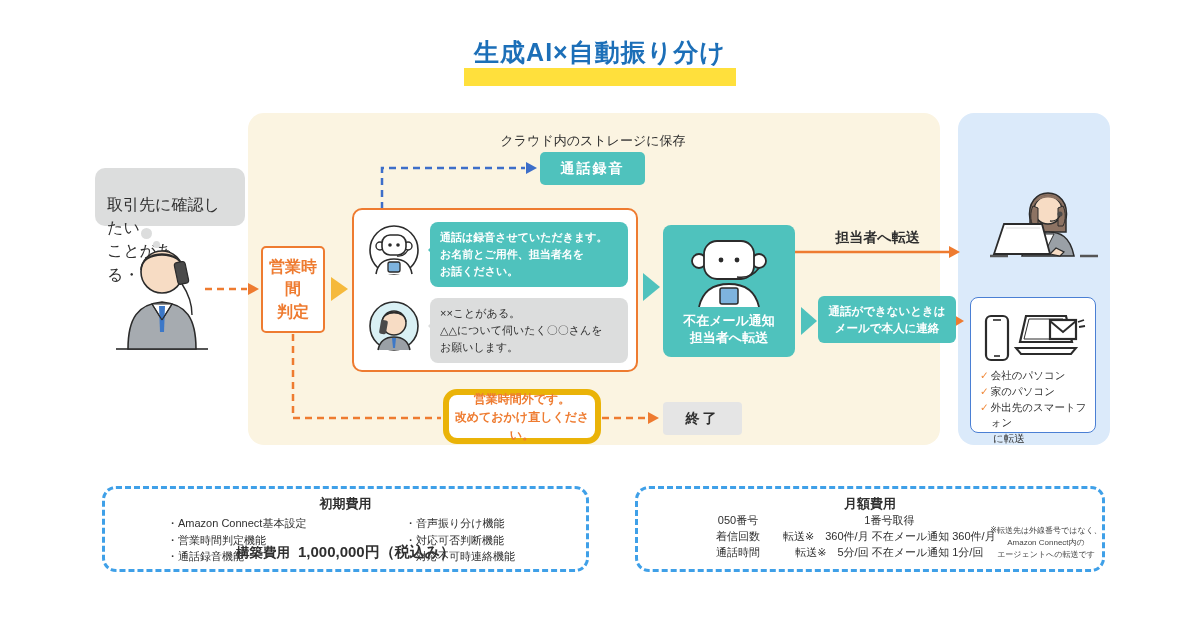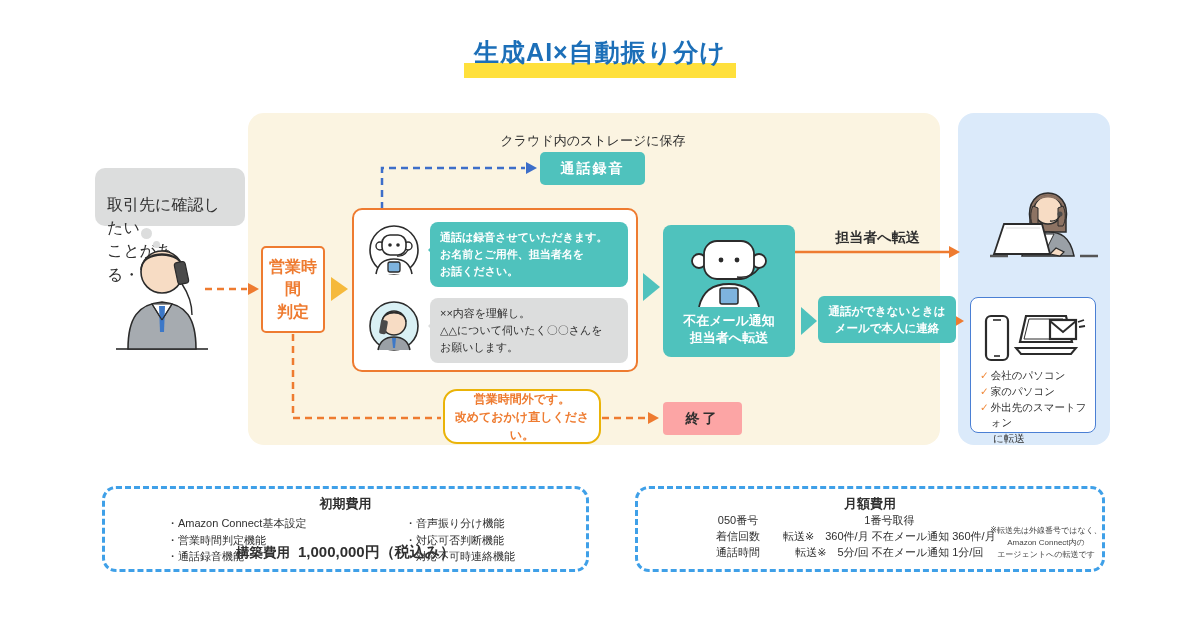--- a/index.html
+++ b/index.html
@@ -9,21 +9,21 @@
     background:#ffffff; color:#2f2f2f; position:relative; overflow:hidden;
   }
   .abs { position:absolute; }
   .preline { white-space:pre-line; }
   .center { display:flex; align-items:center; justify-content:center; text-align:center; }
 
   
   .page-title { top:36px; left:0; right:0; text-align:center; }
   .page-title span {
     display:inline-block; font-size:25px; font-weight:bold; color:#1c6fb8;
-    letter-spacing:1px; padding:0 10px 9px;
+    letter-spacing:1px; padding:0 10px 17px;
     background:linear-gradient(to top,#ffe03c 36%,transparent 36%);
   }
 
   
   .main-panel { left:248px; top:113px; width:692px; height:332px; background:#fbf4e1; border-radius:16px; }
   .right-panel { left:958px; top:113px; width:152px; height:332px; background:#dbeafa; border-radius:16px; }
 
   
   svg.overlay { position:absolute; left:0; top:0; width:1200px; height:630px; z-index:1; pointer-events:none; }
   .box { z-index:2; }
@@ -62,23 +62,23 @@
     display:flex; flex-direction:column; align-items:center; justify-content:flex-end; padding-bottom:10px; }
   .ai-box .label { color:#fff; font-weight:bold; font-size:13px; line-height:1.35; text-align:center; }
   .ai-box svg { position:absolute; top:8px; }
 
   .transfer-label { left:800px; top:229px; width:155px; text-align:center; font-size:14px; font-weight:bold; color:#2f2f2f; z-index:2; }
 
   .mail-box { left:818px; top:296px; width:138px; height:47px; background:#4fc2bd; border-radius:6px;
     color:#fff; font-weight:bold; font-size:11.5px; line-height:1.45; }
 
   
-  .closed-box { left:443px; top:389px; width:158px; height:55px; background:#fff; border:2px solid #eab308;
+  .closed-box { left:443px; top:389px; width:158px; height:55px; background:#fff; border:6px solid #eab308;
     border-radius:14px; color:#ee7b30; font-size:12px; font-weight:600; line-height:1.5; }
-  .end-box { left:663px; top:402px; width:79px; height:33px; background:#fca5a5; border-radius:4px;
+  .end-box { left:663px; top:402px; width:79px; height:33px; background:#e5e5e5; border-radius:4px;
     font-size:14px; font-weight:600; letter-spacing:3px; color:#2f2f2f; }
 
   
   .woman-illo { left:986px; top:176px; z-index:2; }
   .devices-box { left:970px; top:297px; width:126px; height:136px; background:#fff; border:1.5px solid #4a7fd4;
     border-radius:8px; padding:8px 6px 6px 9px; }
   .devices-icons { display:flex; justify-content:center; align-items:flex-end; gap:4px; height:56px; }
   .device-list { margin-top:6px; font-size:10.5px; line-height:1.5; color:#2f2f2f; }
   .device-item { display:flex; }
   .check { color:#f08a3c; font-weight:bold; margin-right:2px; }
@@ -184,21 +184,21 @@
 お話ください。</div>
 
   <svg class="avatar" style="left:14px; top:90px;" viewBox="0 0 52 52">
     <circle cx="26" cy="26" r="24" fill="#d9f0f4" stroke="#2b2b2b" stroke-width="1.6"></circle>
     <path d="M10 50 C12 40 18 37 26 37 C34 37 40 40 42 50" fill="#9aa0a6" stroke="#2b2b2b" stroke-width="1.5"></path>
     <polygon points="24,38 28,38 27,48 25,48" fill="#3c78c8"></polygon>
     <circle cx="26" cy="23" r="12" fill="#f7dcc4" stroke="#2b2b2b" stroke-width="1.5"></circle>
     <path d="M14 22 C14 10 38 10 38 22 C38 17 33 12 26 12 C19 12 14 17 14 22 Z" fill="#5f5f5f" stroke="#2b2b2b" stroke-width="1.2"></path>
     <rect x="12" y="20" width="7" height="14" rx="2" transform="rotate(10 15 27)" fill="#4a4a4a"></rect>
   </svg>
-  <div class="bubble bubble-caller preline">××内容を理解し。
+  <div class="bubble bubble-caller preline">××ことがある。
 △△について伺いたく〇〇さんを
 お願いします。</div>
 </div>
 
 <div class="abs ai-box box">
   <svg width="84" height="74" viewBox="0 0 84 74">
     <circle cx="12" cy="28" r="7" fill="#fff" stroke="#2b2b2b" stroke-width="1.8"></circle>
     <circle cx="72" cy="28" r="7" fill="#fff" stroke="#2b2b2b" stroke-width="1.8"></circle>
     <rect x="17" y="8" width="50" height="38" rx="13" fill="#fff" stroke="#2b2b2b" stroke-width="1.8"></rect>
     <circle cx="34" cy="27" r="2.4" fill="#2b2b2b"></circle>

